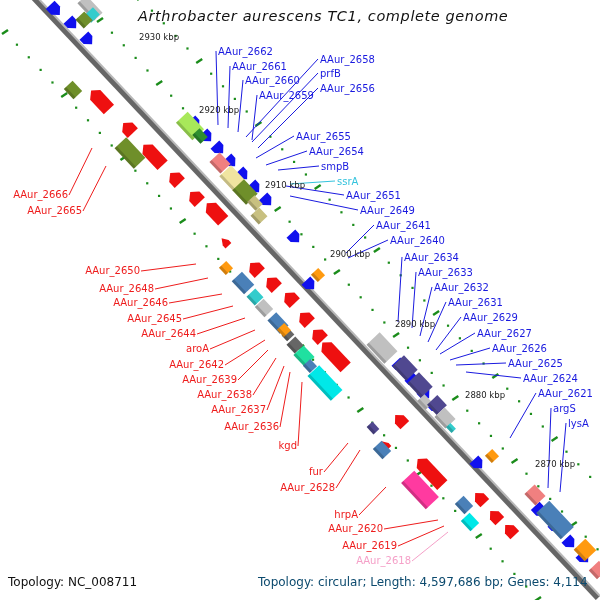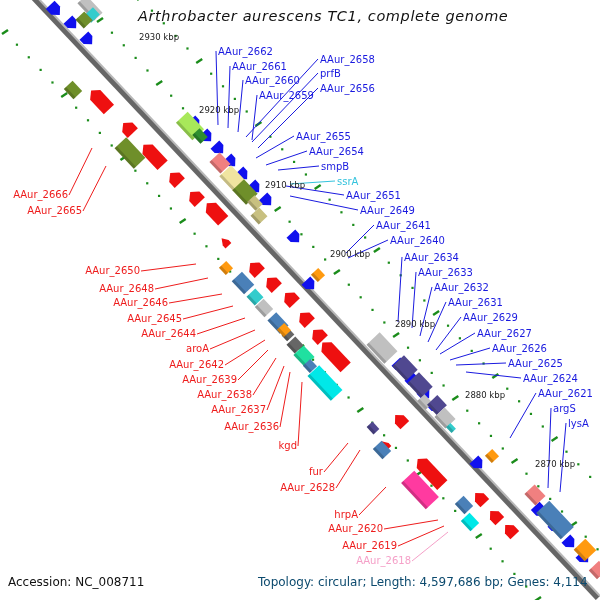--- a/index.html
+++ b/index.html
@@ -568,14 +568,14 @@
       <text x="297" y="449" font-size="10" fill="#ee1c1c" text-anchor="end">kgd</text>
       <text x="323" y="475" font-size="10" fill="#ee1c1c" text-anchor="end">fur</text>
       <text x="335" y="491" font-size="10" fill="#ee1c1c" text-anchor="end">AAur_2628</text>
       <text x="358" y="518" font-size="10" fill="#ee1c1c" text-anchor="end">hrpA</text>
       <text x="383" y="532" font-size="10" fill="#ee1c1c" text-anchor="end">AAur_2620</text>
       <text x="397" y="549" font-size="10" fill="#ee1c1c" text-anchor="end">AAur_2619</text>
       <text x="411" y="564" font-size="10" fill="#f5a0c8" text-anchor="end">AAur_2618</text>
     </g>
 </svg>
 
-<div class="footer-left">Accession: NC_008711</div>
+<div class="footer-left">Topology: NC_008711</div>
 <div class="footer-right">Topology: circular; Length: 4,597,686 bp; Genes: 4,114</div>
 
 </body></html>

